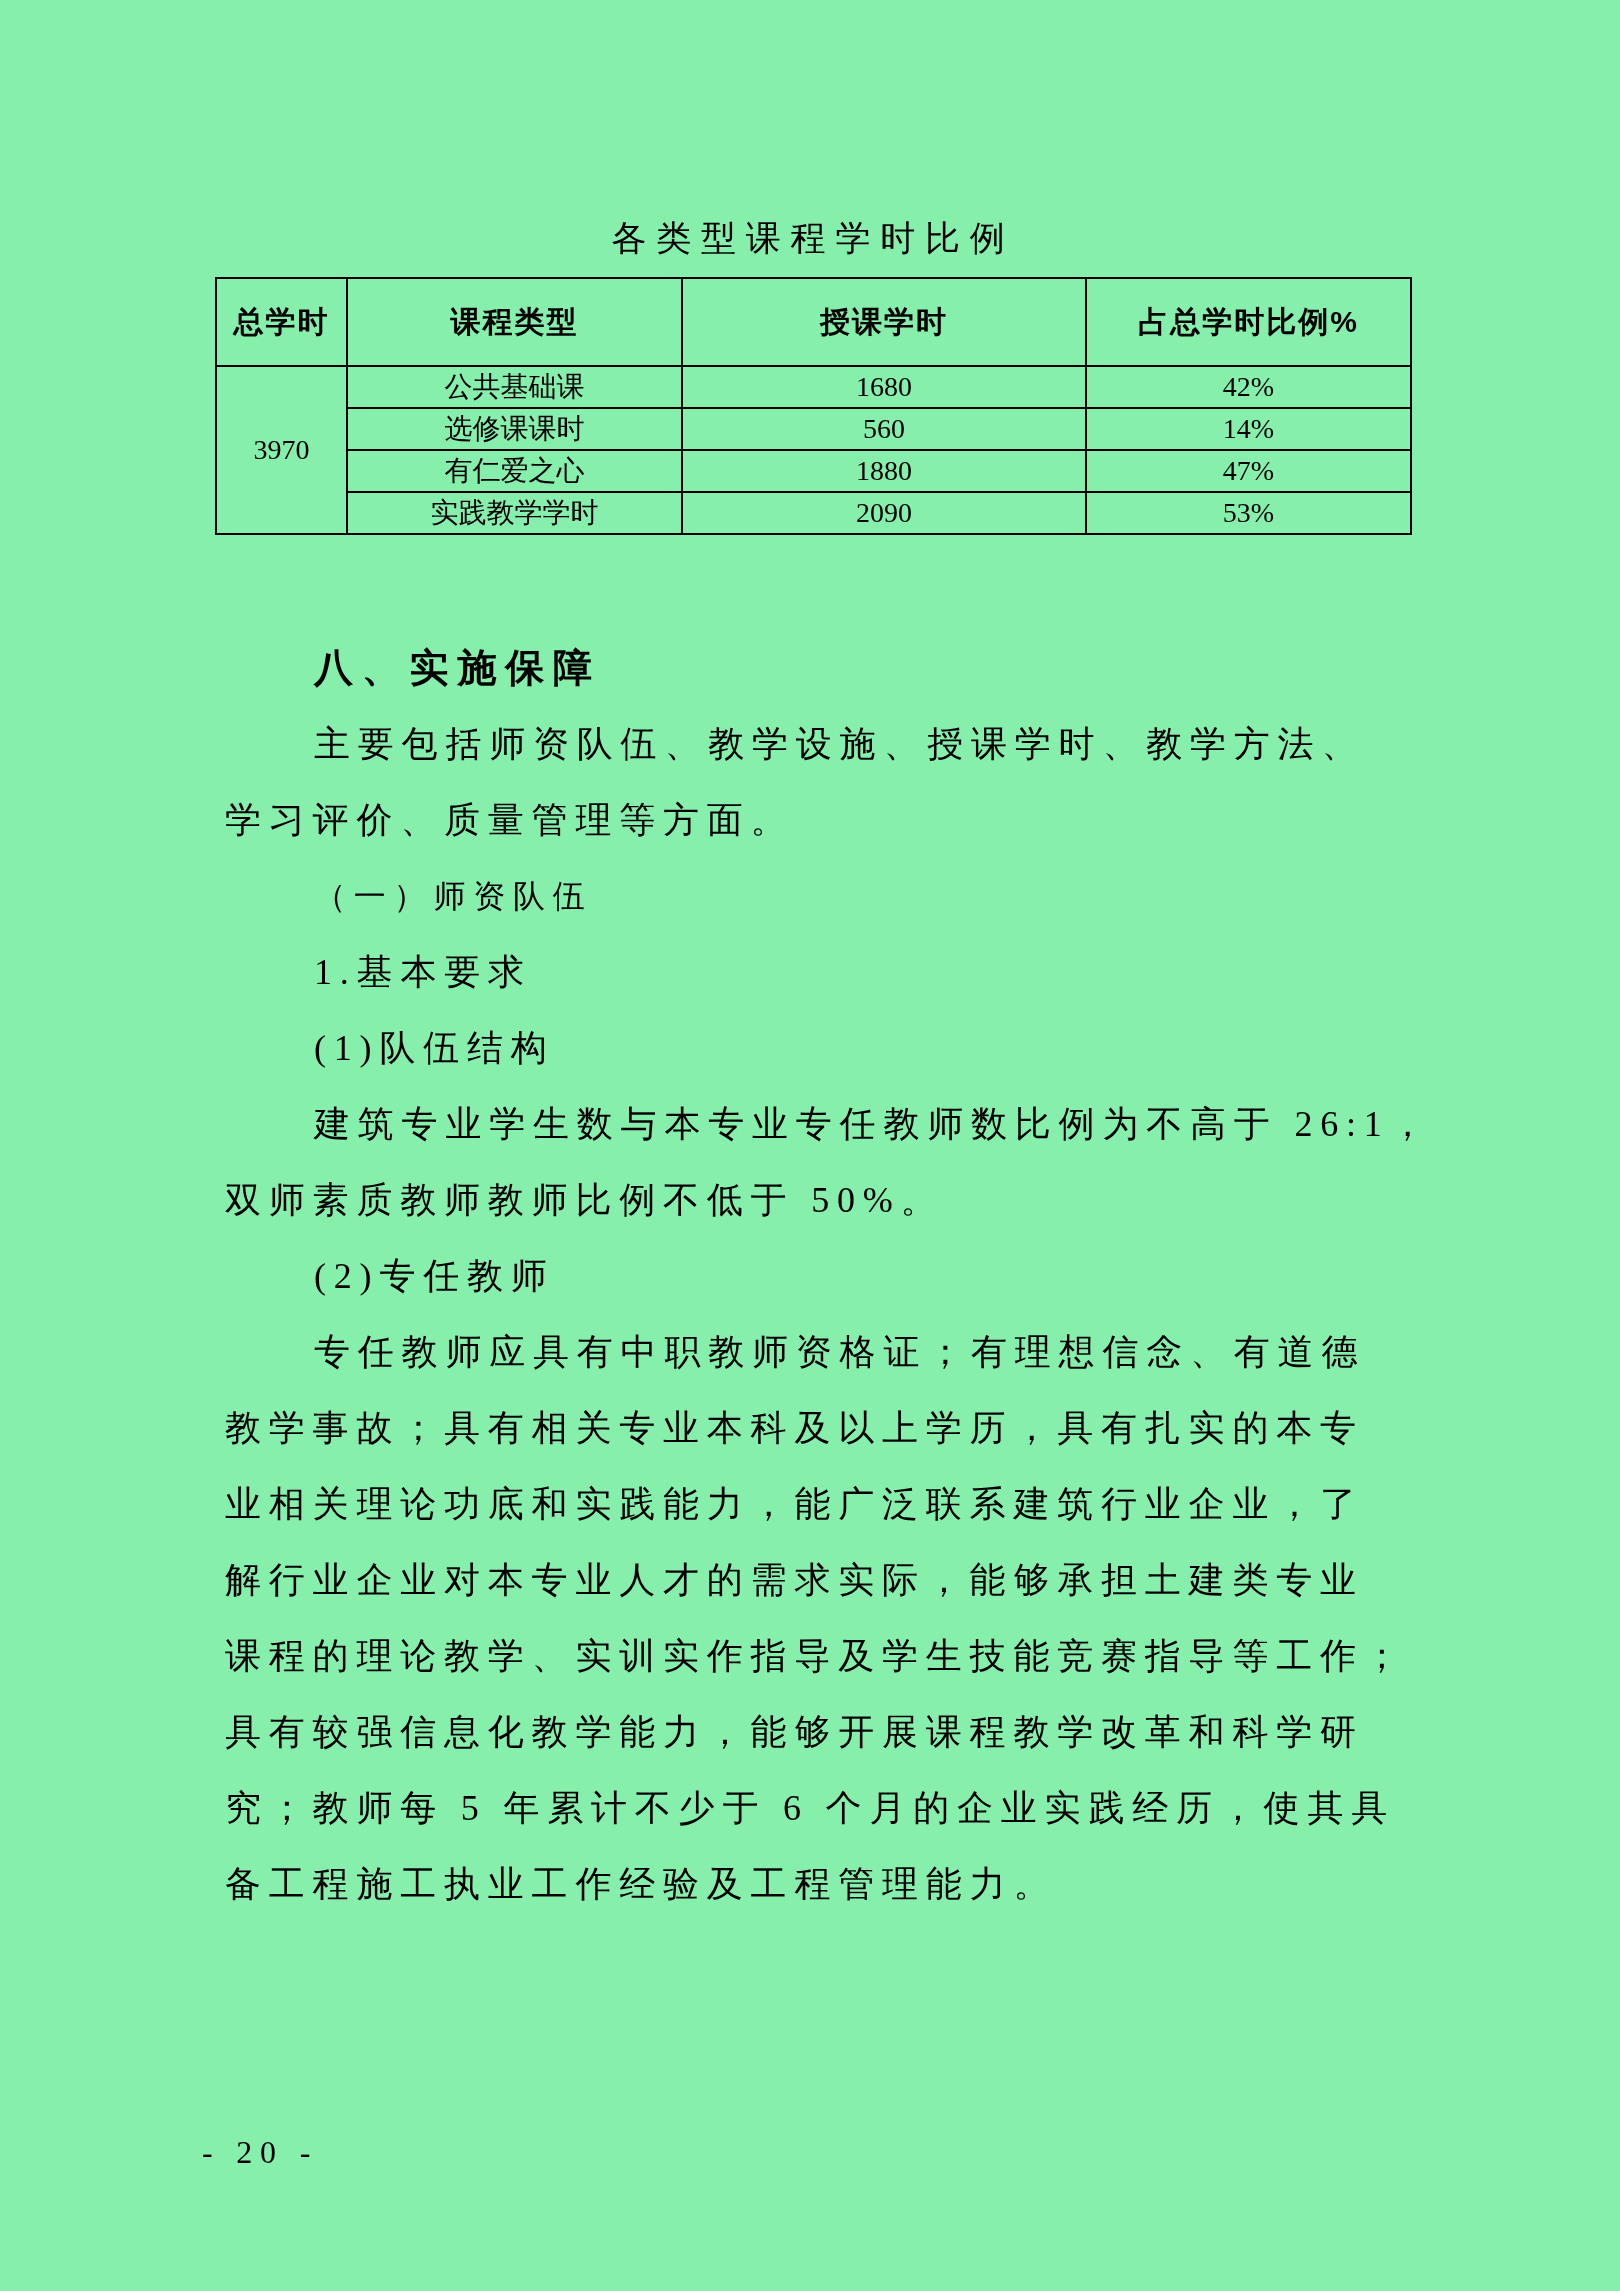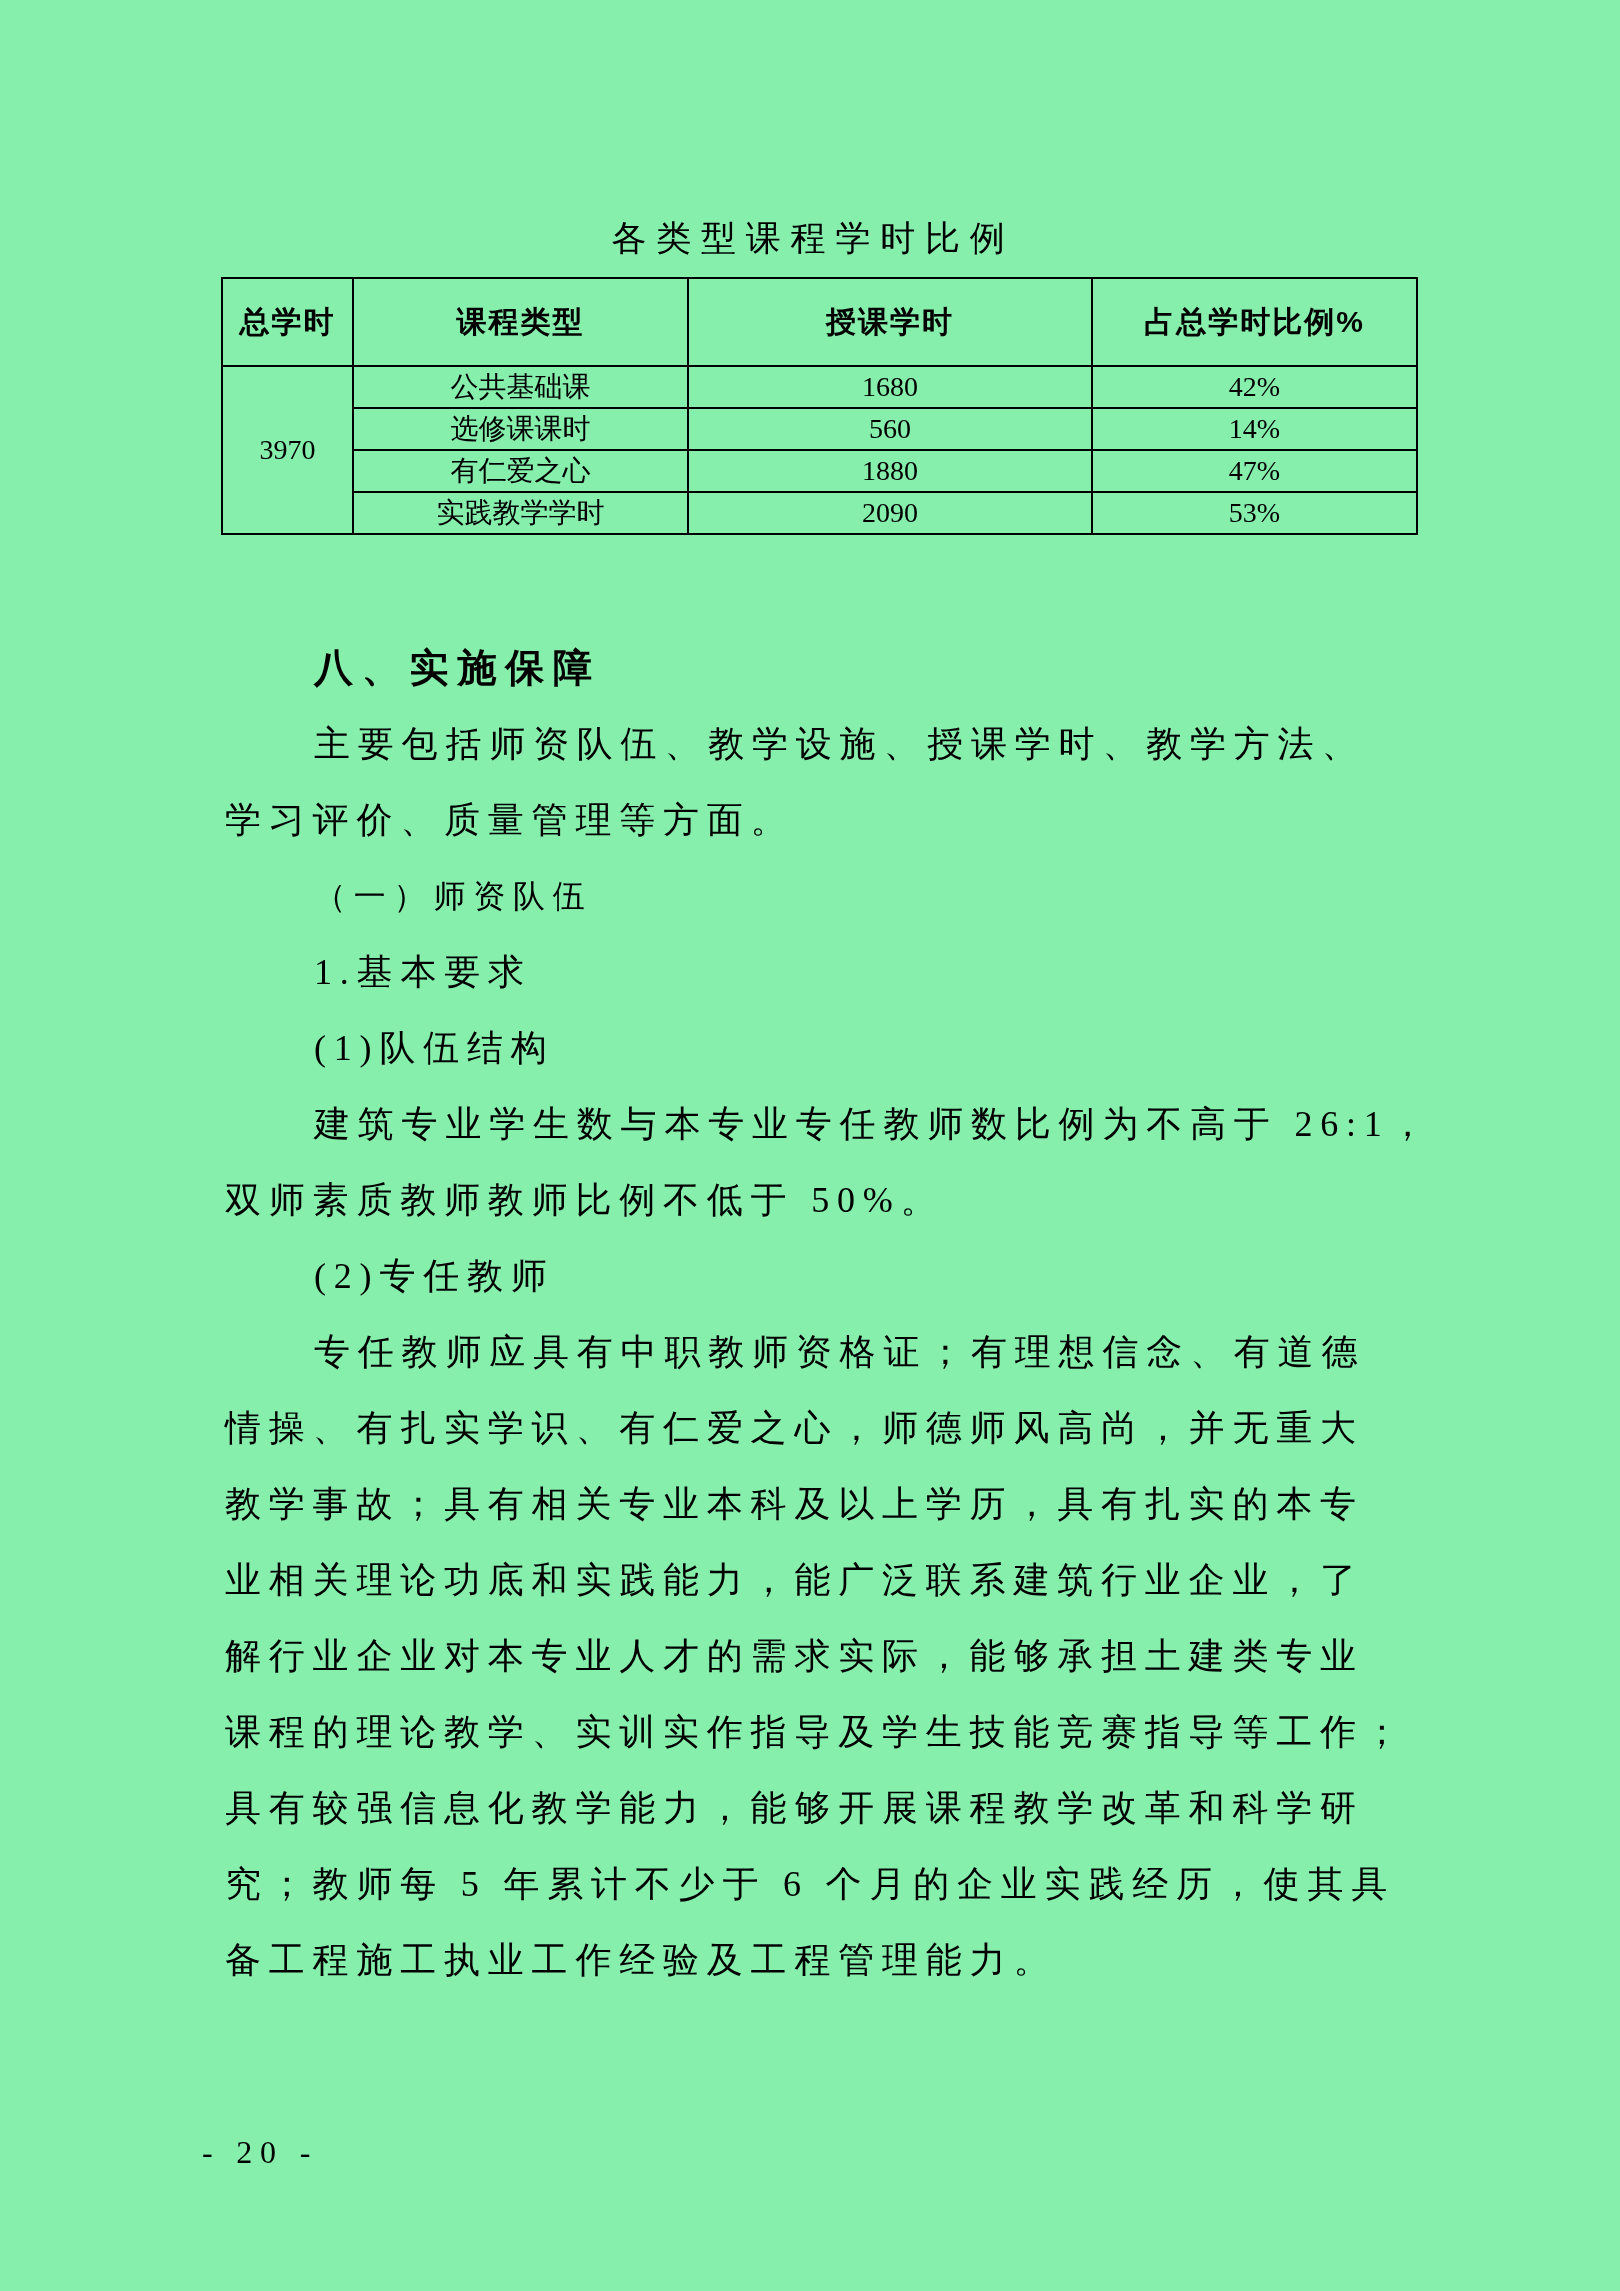--- a/index.html
+++ b/index.html
@@ -16,21 +16,21 @@
     position:absolute;
     top:216px;left:215px;width:1196px;
     text-align:center;
     font-size:35px;line-height:45px;
     letter-spacing:9.8px;
     font-family:"Liberation Serif","DejaVu Serif",serif;
   }
   
   .course-table{
     position:absolute;
-    top:277px;left:221px;width:1196px;
+    top:277px;left:215px;width:1196px;
     border-collapse:collapse;
     table-layout:fixed;
     border:2.9px solid #000;
   }
   .course-table th,.course-table td{
     border:2px solid #000;
     text-align:center;
     vertical-align:middle;
     padding:0;
     overflow:hidden;
@@ -135,21 +135,20 @@
     <div class="line hd1 indent">八、实施保障</div>
     <div class="line indent">主要包括师资队伍、教学设施、授课学时、教学方法、</div>
     <div class="line">学习评价、质量管理等方面。</div>
     <div class="line hd2 indent">（一）师资队伍</div>
     <div class="line indent">1.基本要求</div>
     <div class="line indent">(1)队伍结构</div>
     <div class="line indent">建筑专业学生数与本专业专任教师数比例为不高于 26:1，</div>
     <div class="line">双师素质教师教师比例不低于 50%。</div>
     <div class="line indent">(2)专任教师</div>
     <div class="line indent">专任教师应具有中职教师资格证；有理想信念、有道德</div>
-    <div class="line">情操、有扎实学识、有仁爱之心，师德师风高尚，并无重大</div>
     <div class="line">教学事故；具有相关专业本科及以上学历，具有扎实的本专</div>
     <div class="line">业相关理论功底和实践能力，能广泛联系建筑行业企业，了</div>
     <div class="line">解行业企业对本专业人才的需求实际，能够承担土建类专业</div>
     <div class="line">课程的理论教学、实训实作指导及学生技能竞赛指导等工作；</div>
     <div class="line">具有较强信息化教学能力，能够开展课程教学改革和科学研</div>
     <div class="line">究；教师每 5 年累计不少于 6 个月的企业实践经历，使其具</div>
     <div class="line">备工程施工执业工作经验及工程管理能力。</div>
   </div>
 
   <div class="page-number">- 20 -</div>

